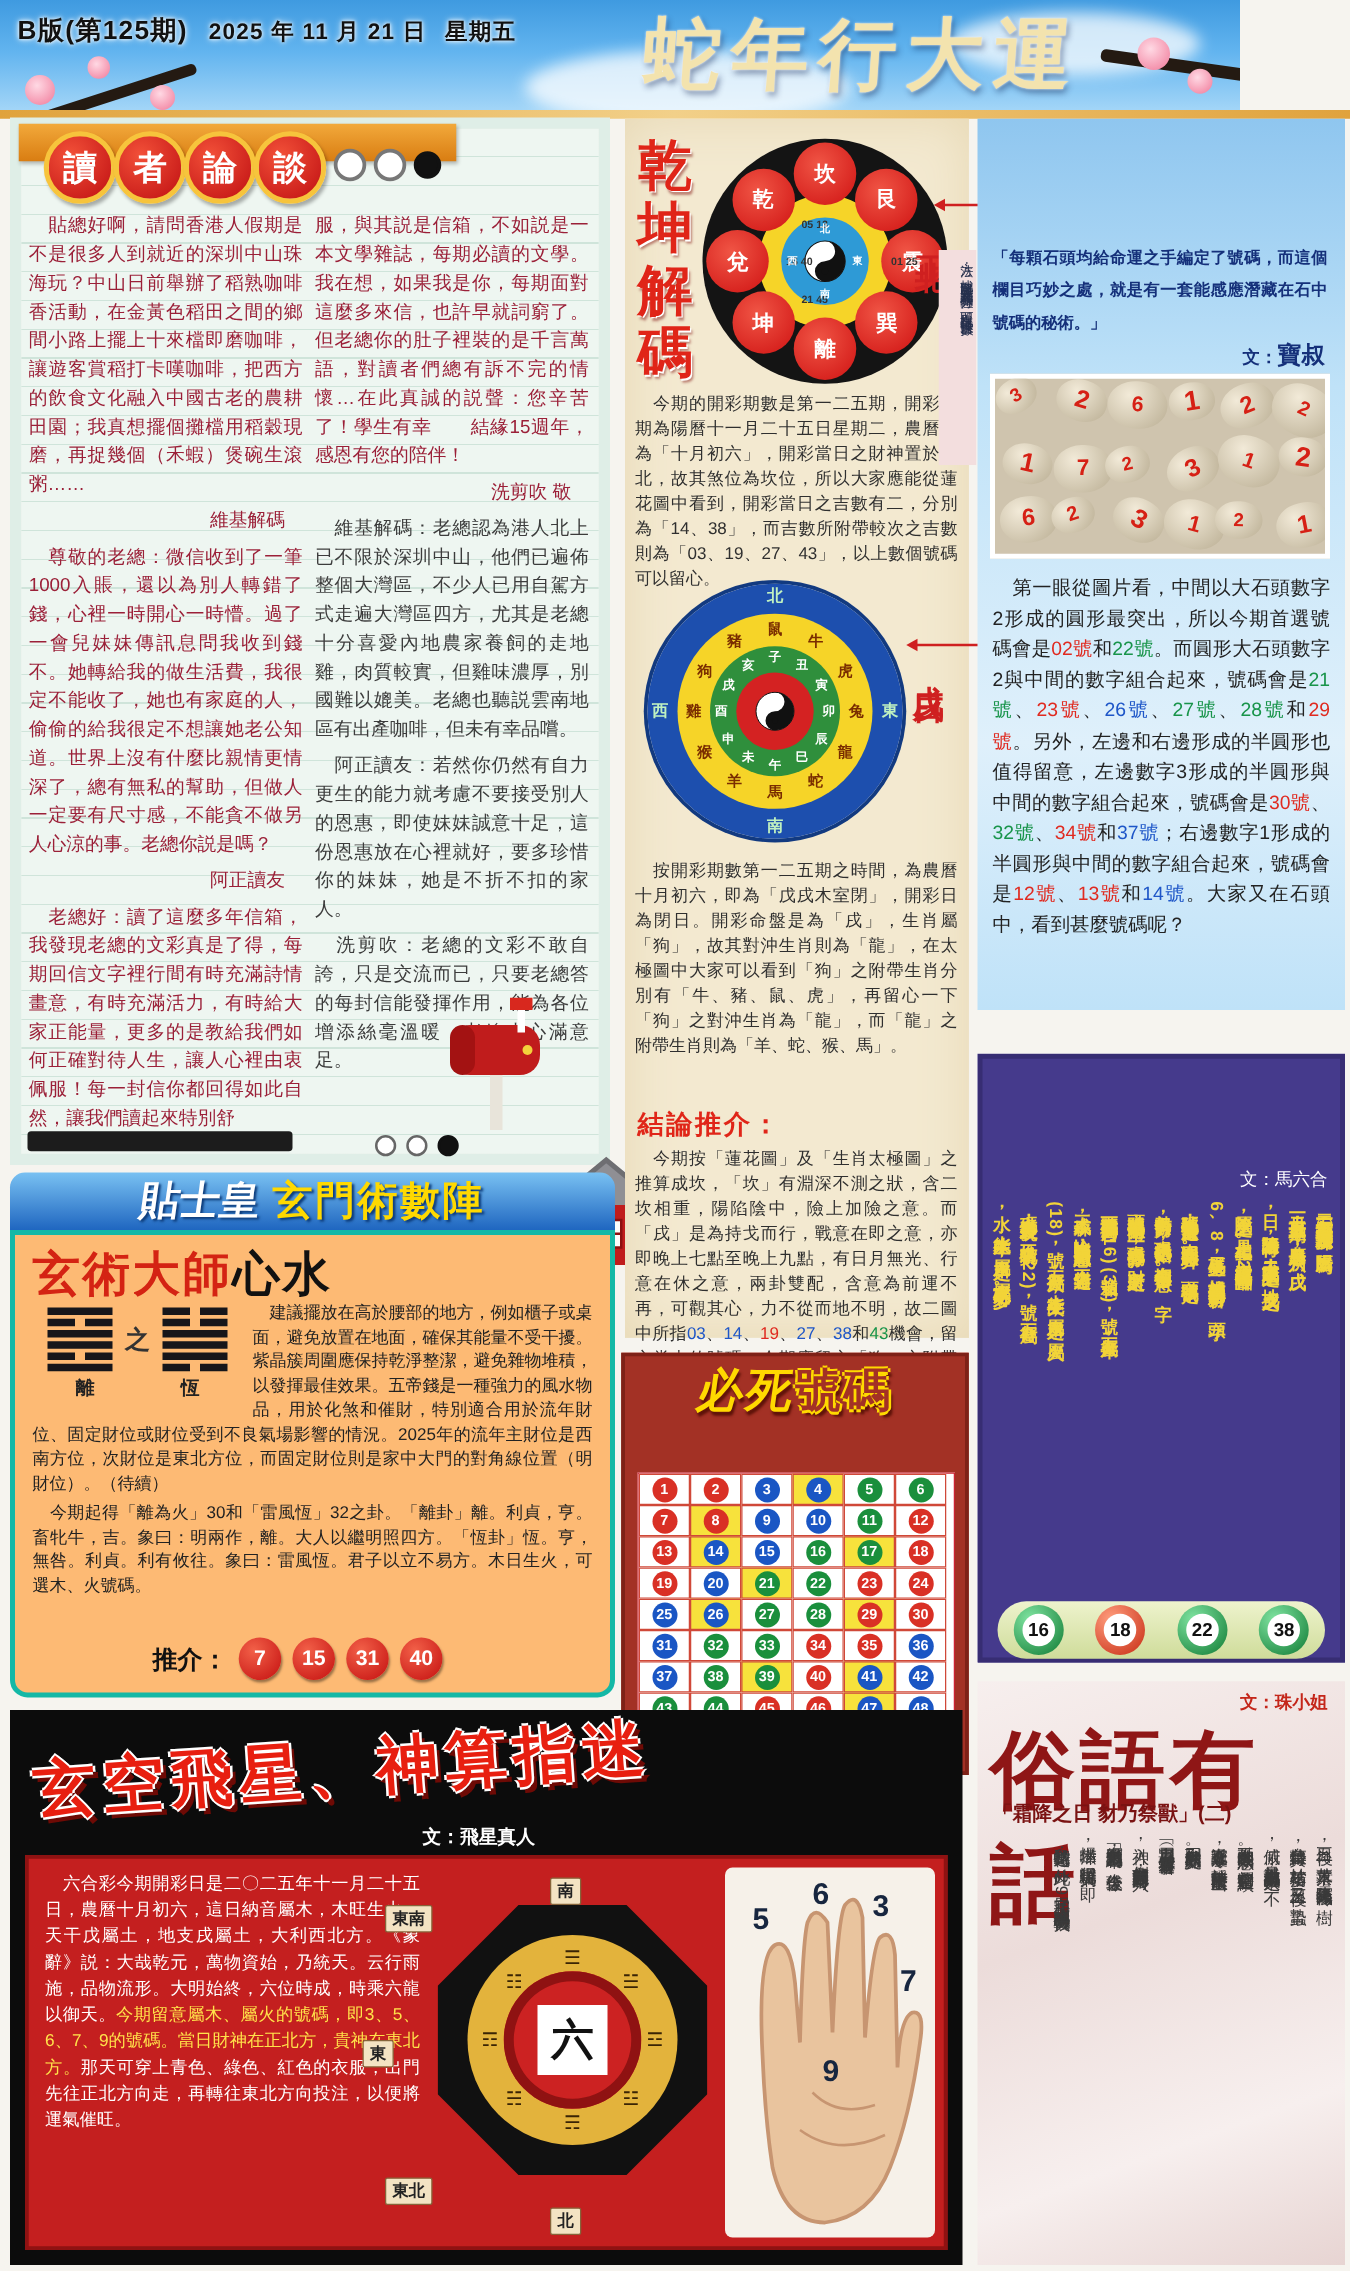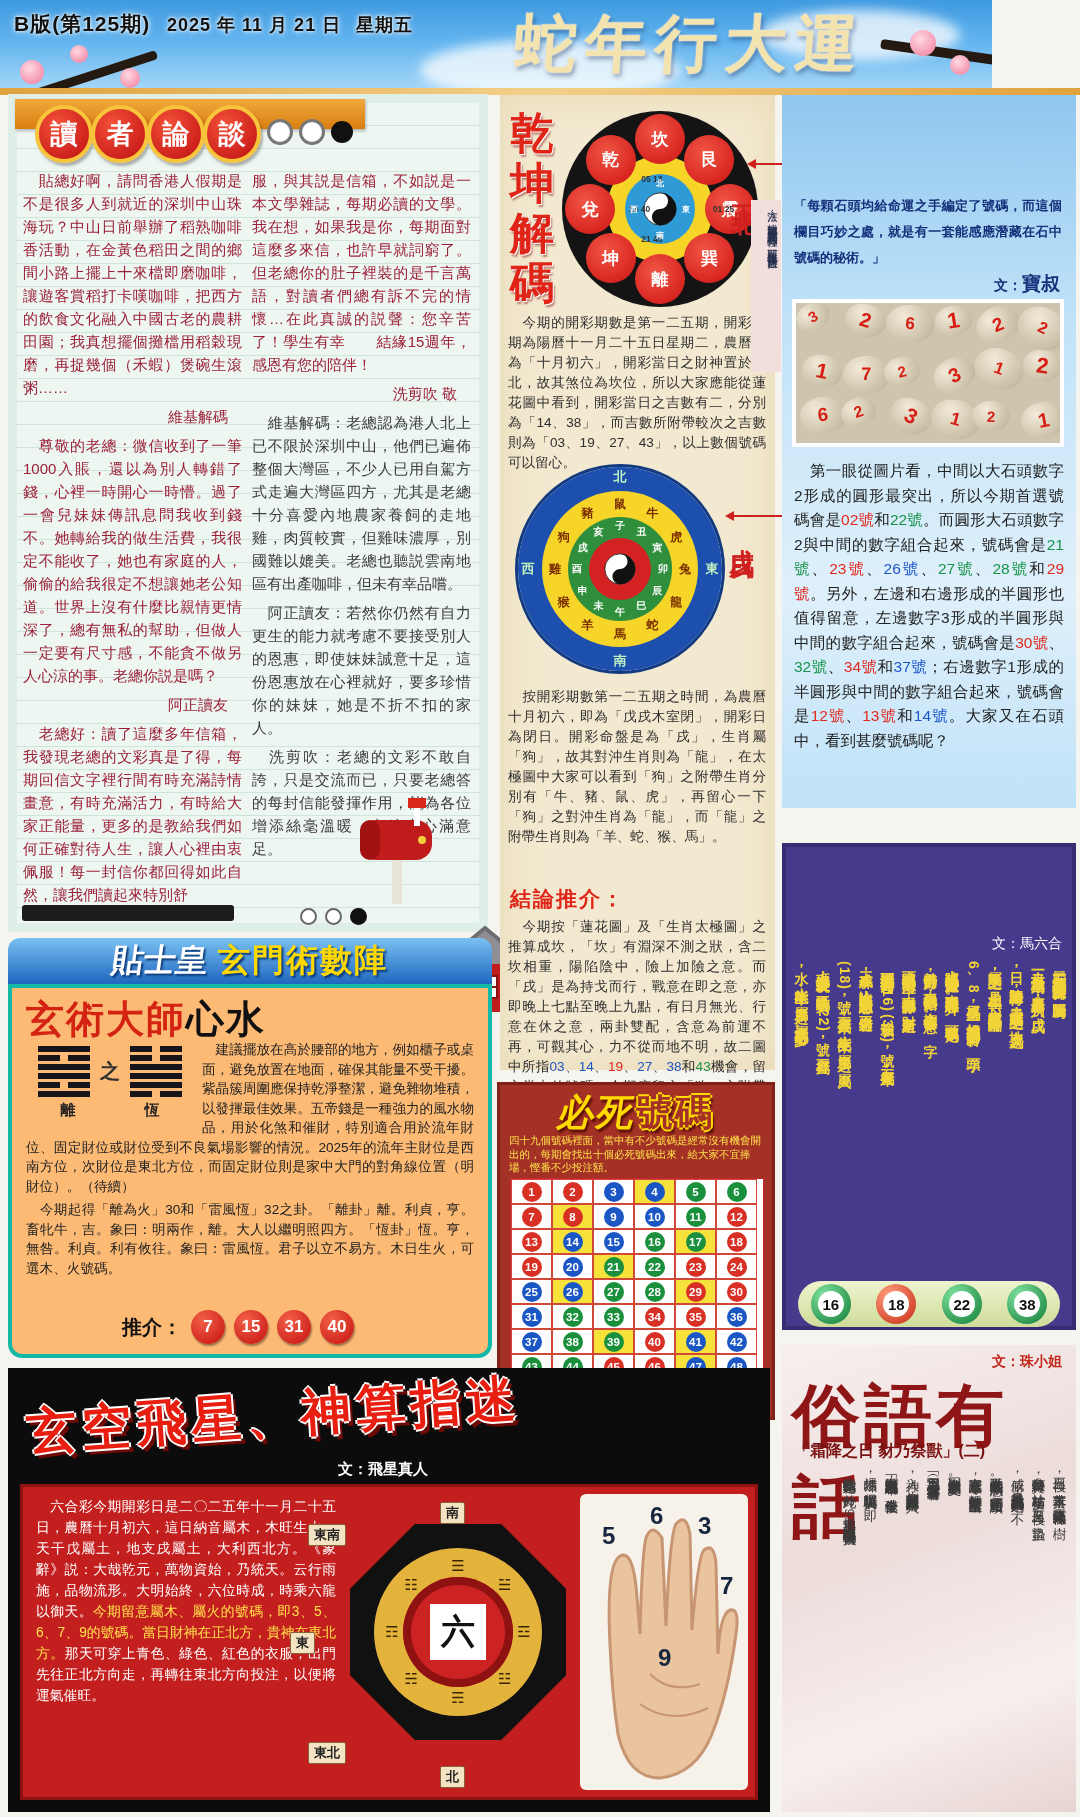--- a/index.html
+++ b/index.html
@@ -412,21 +412,20 @@
       <div class="lotto green">
         <i>38</i>
       </div>
     </div>
 </div>
 
 <div class="abs bisi">
   <div class="bs-title">
     <span class="t1">必死</span><span class="t2">號碼</span>
   </div>
-  <p class="bs-intro">四十九個號碼裡面，當中有不少號碼是經常沒有機會開出的，每期會找出十個必死號碼出來，給大家不宜捧場，慳番不少投注額。</p>
   <div class="bs-grid" id="bs-grid">
       <div class="bcell">
         <span class="bball red">1</span>
       </div>
       <div class="bcell">
         <span class="bball red">2</span>
       </div>
       <div class="bcell">
         <span class="bball blue">3</span>
       </div>

